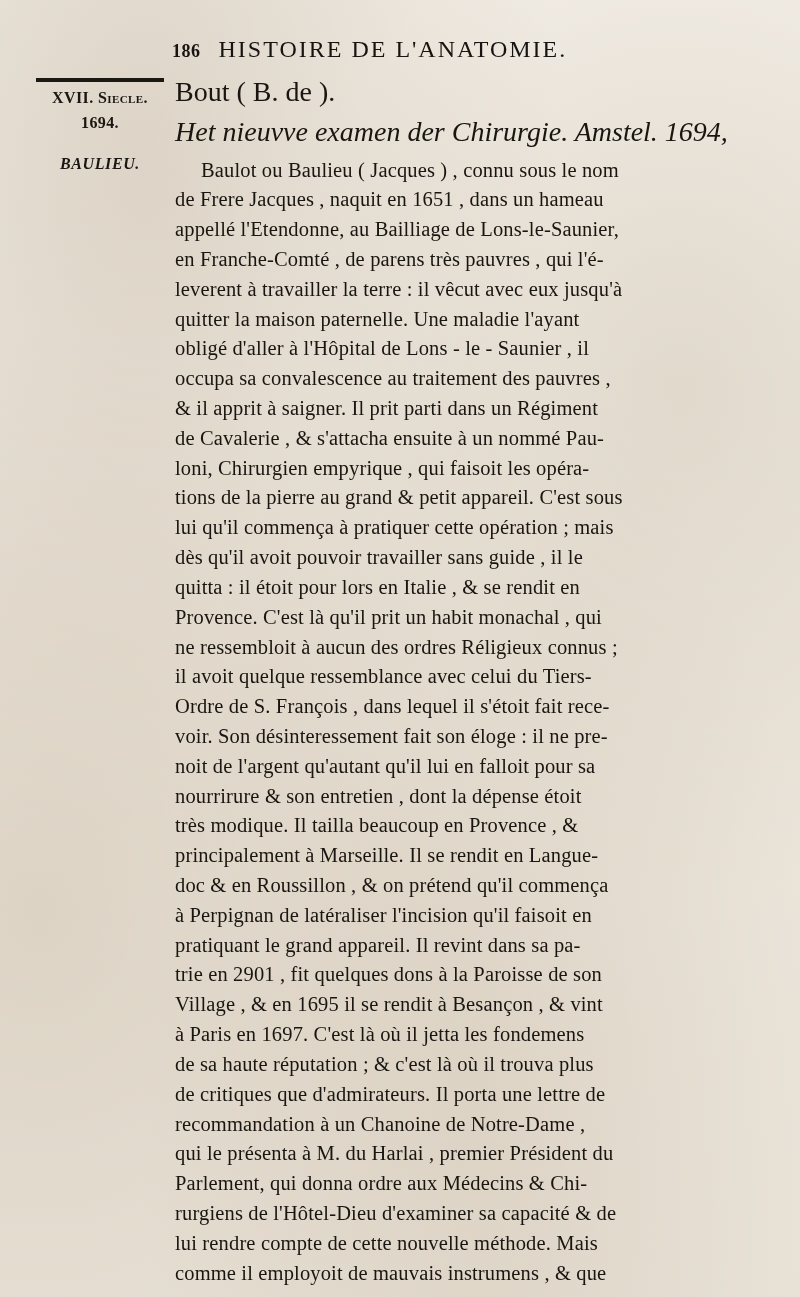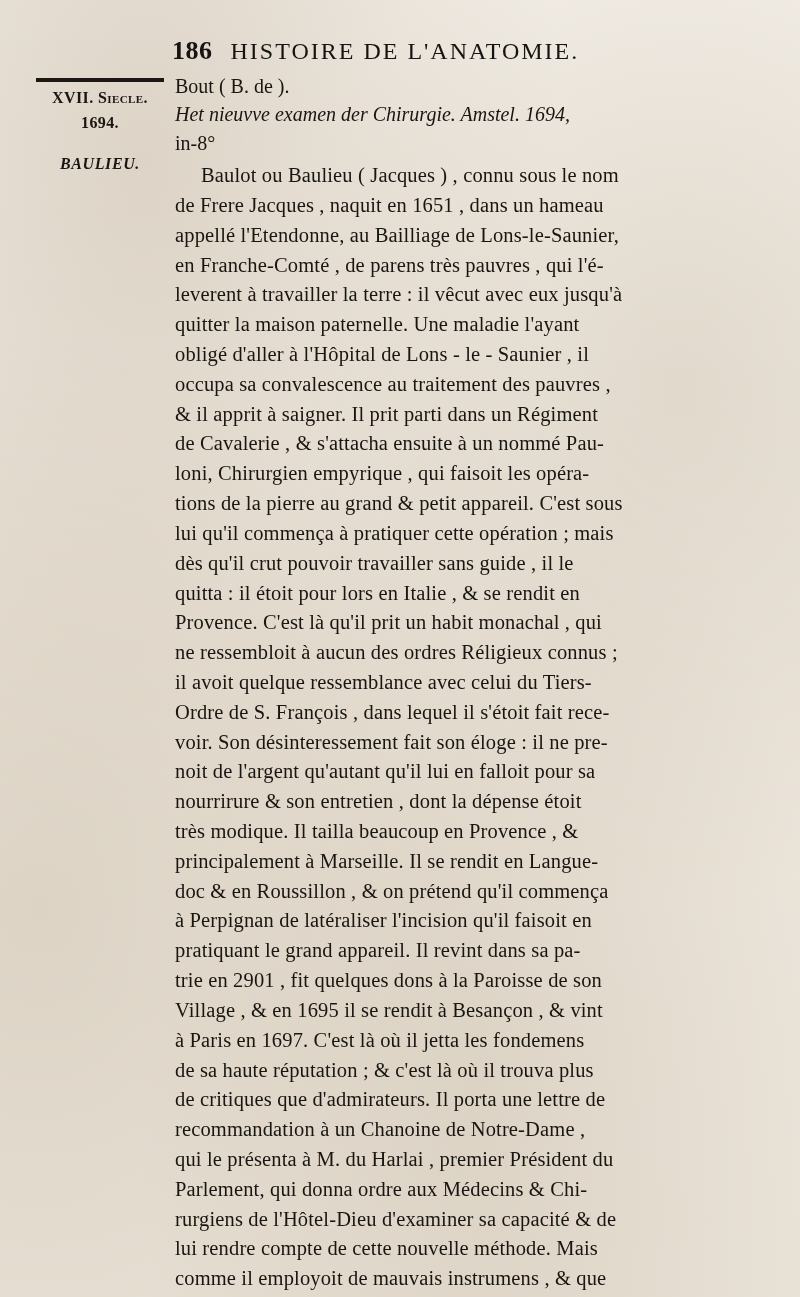--- a/index.html
+++ b/index.html
@@ -35,21 +35,21 @@
   
   .header {
     position: absolute;
     top: 36px;
     left: 172px;
     width: 600px;
     height: 30px;
     white-space: nowrap;
   }
   .folio {
-    font-size: 26px;
+    font-size: 18px;
     font-weight: bold;
     letter-spacing: 0.5px;
     color: #171310;
   }
   .run-title {
     font-size: 24px;
     letter-spacing: 2.0px;
     font-variant: small-caps;
     margin-left: 14px;
     color: #171310;
@@ -92,21 +92,21 @@
   }
 
   
   .column {
     position: absolute;
     left: 175px;
     top: 72px;
     width: 596px;
   }
   .entry-line {
-    font-size: 20px;
+    font-size: 28px;
     line-height: 1.42;
     white-space: nowrap;
     color: #191510;
   }
   .entry-line.italic {
     font-style: italic;
   }
   .body-text {
     margin-top: 4px;
     font-size: 20.5px;
@@ -159,37 +159,36 @@
 
   <div class="margin-block">
     <div class="margin-line">XVII. Siecle.</div>
     <div class="margin-line year">1694.</div>
     <div class="margin-line name">BAULIEU.</div>
   </div>
 
   <div class="column">
     <div class="entry-line">Bout ( B. de ).</div>
     <div class="entry-line italic">Het nieuvve examen der Chirurgie. Amstel. 1694,</div>
-    <div class="entry-line">in-8°</div>
 
     <div class="body-text">
       <span class="ln first">Baulot ou Baulieu ( Jacques ) , connu sous le nom</span>
       <span class="ln">de Frere Jacques , naquit en 1651 , dans un hameau</span>
       <span class="ln">appellé l'Etendonne, au Bailliage de Lons-le-Saunier,</span>
       <span class="ln">en Franche-Comté , de parens très pauvres , qui l'é-</span>
       <span class="ln">leverent à travailler la terre : il vêcut avec eux jusqu'à</span>
       <span class="ln">quitter la maison paternelle. Une maladie l'ayant</span>
       <span class="ln">obligé d'aller à l'Hôpital de Lons - le - Saunier , il</span>
       <span class="ln">occupa sa convalescence au traitement des pauvres ,</span>
       <span class="ln">&amp; il apprit à saigner. Il prit parti dans un Régiment</span>
       <span class="ln">de Cavalerie , &amp; s'attacha ensuite à un nommé Pau-</span>
       <span class="ln">loni, Chirurgien empyrique , qui faisoit les opéra-</span>
       <span class="ln">tions de la pierre au grand &amp; petit appareil. C'est sous</span>
       <span class="ln">lui qu'il commença à pratiquer cette opération ; mais</span>
-      <span class="ln">dès qu'il crut pouvoir travailler sans guide , il le</span>
+      <span class="ln">dès qu'il avoit pouvoir travailler sans guide , il le</span>
       <span class="ln">quitta : il étoit pour lors en Italie , &amp; se rendit en</span>
       <span class="ln">Provence. C'est là qu'il prit un habit monachal , qui</span>
       <span class="ln">ne ressembloit à aucun des ordres Réligieux connus ;</span>
       <span class="ln">il avoit quelque ressemblance avec celui du Tiers-</span>
       <span class="ln">Ordre de S. François , dans lequel il s'étoit fait rece-</span>
       <span class="ln">voir. Son désinteressement fait son éloge : il ne pre-</span>
       <span class="ln">noit de l'argent qu'autant qu'il lui en falloit pour sa</span>
       <span class="ln">nourrirure &amp; son entretien , dont la dépense étoit</span>
       <span class="ln">très modique. Il tailla beaucoup en Provence , &amp;</span>
       <span class="ln">principalement à Marseille. Il se rendit en Langue-</span>

